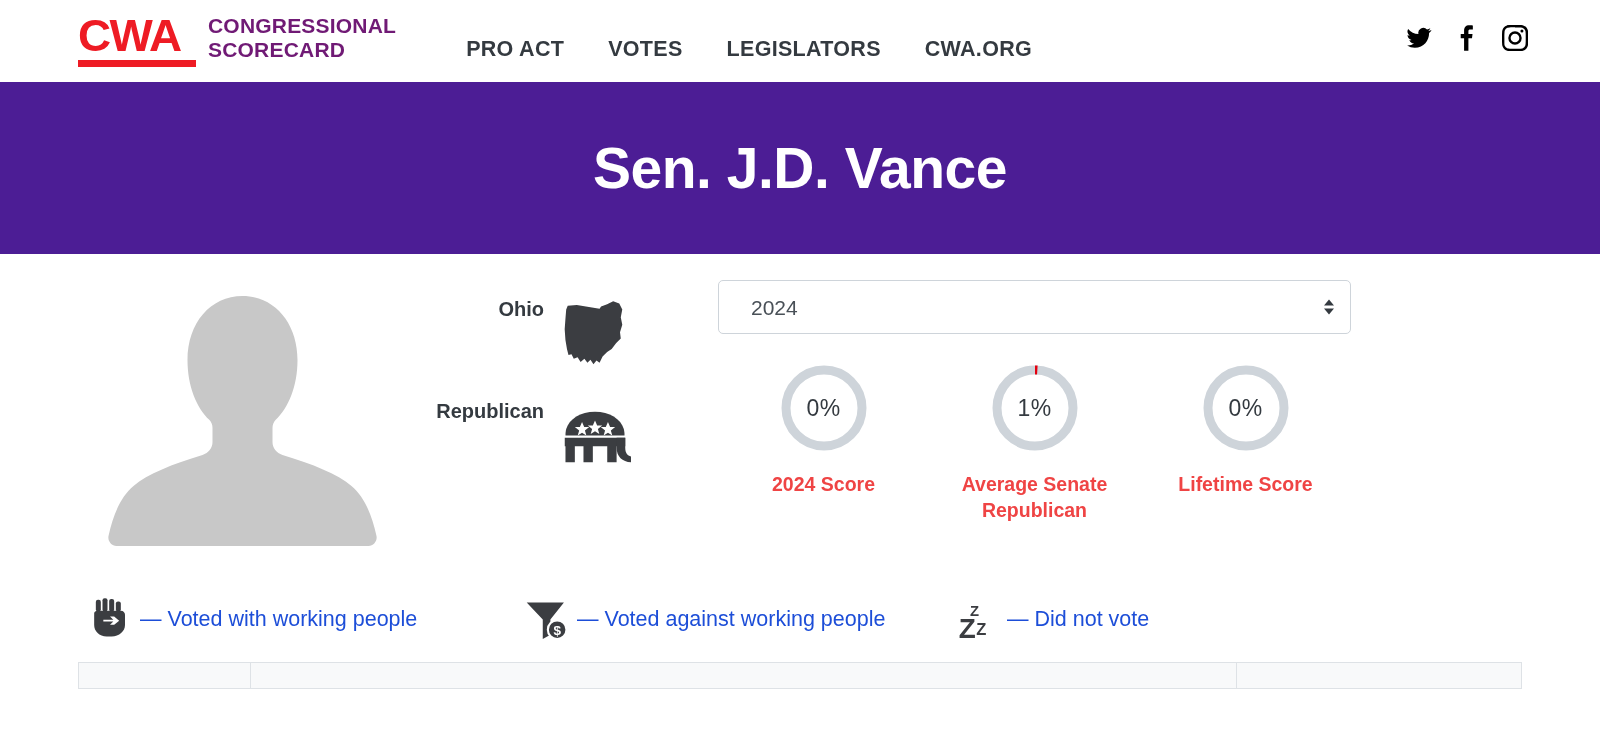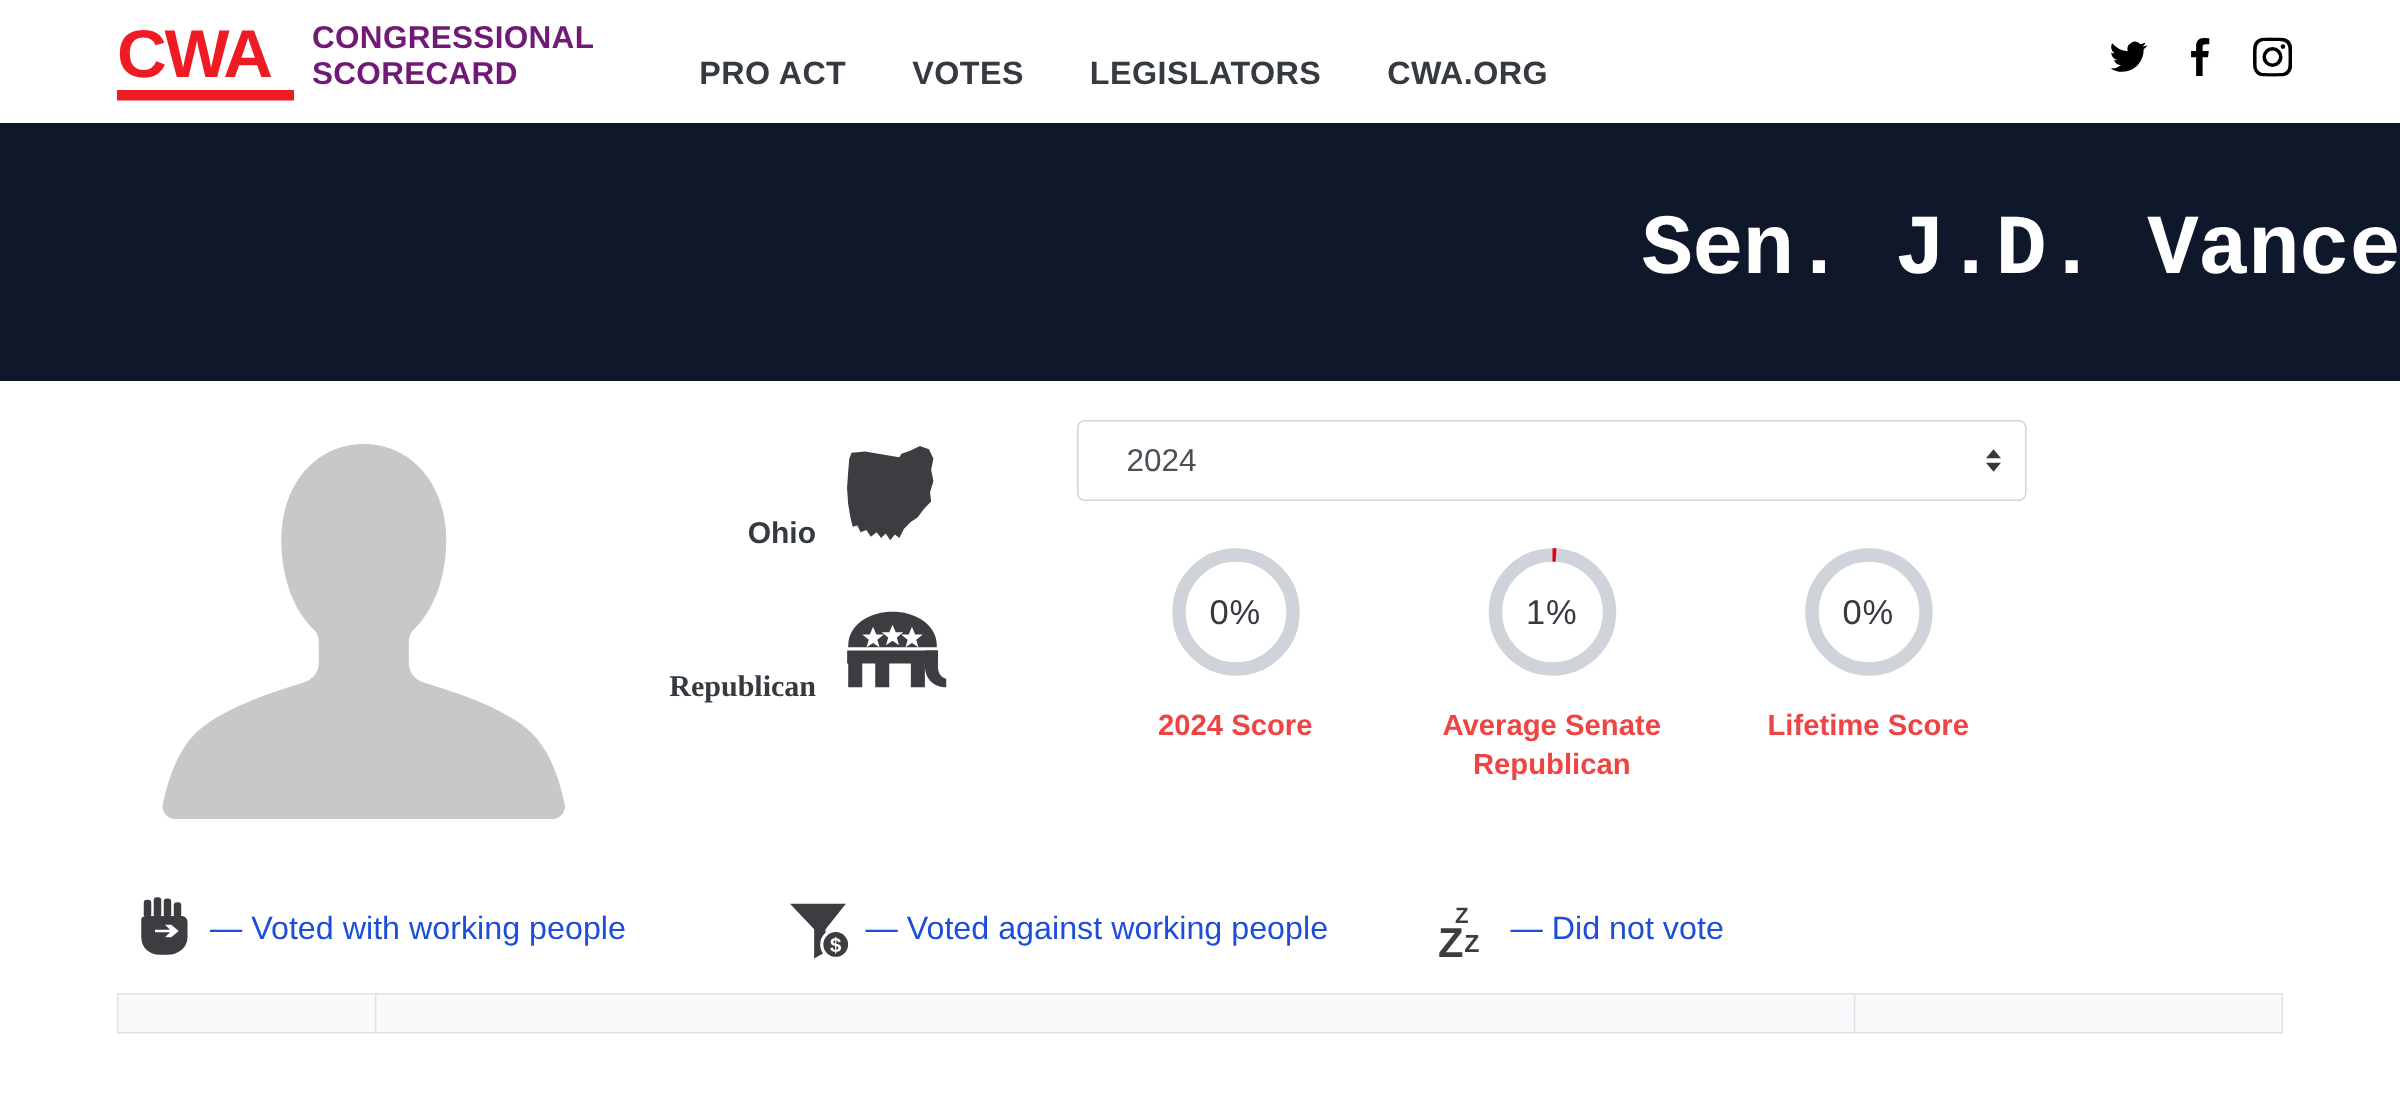--- a/index.html
+++ b/index.html
@@ -97,25 +97,24 @@
     display: flex;
     align-items: center;
     justify-content: center;
     cursor: pointer;
   }
   .social-icon svg { width: 100%; height: 100%; fill: #000; }
 
   
   .hero {
     height: 172px;
-    background: #0f172a;
-    display: flex;
-    align-items: center;
-    justify-content: flex-end;
-    font-family: Liberation Mono, monospace;
+    background: #4c1d95;
+    display: flex;
+    align-items: center;
+    justify-content: center;
   }
 
   .hero-title {
     color: #ffffff;
     font-size: 57px;
     font-weight: 700;
     letter-spacing: -0.5px;
   }
 
   
@@ -139,25 +138,25 @@
 
   .meta-col {
     width: 290px;
     flex-shrink: 0;
     padding-top: 22px;
     padding-left: 48px;
   }
 
   .meta-row {
     display: flex;
-    align-items: flex-end;
+    align-items: flex-start;
     height: 70px;
     gap: 12px;
   }
-  .meta-row.party { margin-top: 32px; font-family: Liberation Serif, serif; }
+  .meta-row.party { margin-top: 32px; }
 
   .meta-label {
     font-size: 20px;
     font-weight: 700;
     color: #343a40;
     white-space: nowrap;
     width: 118px;
     text-align: right;
   }
 

